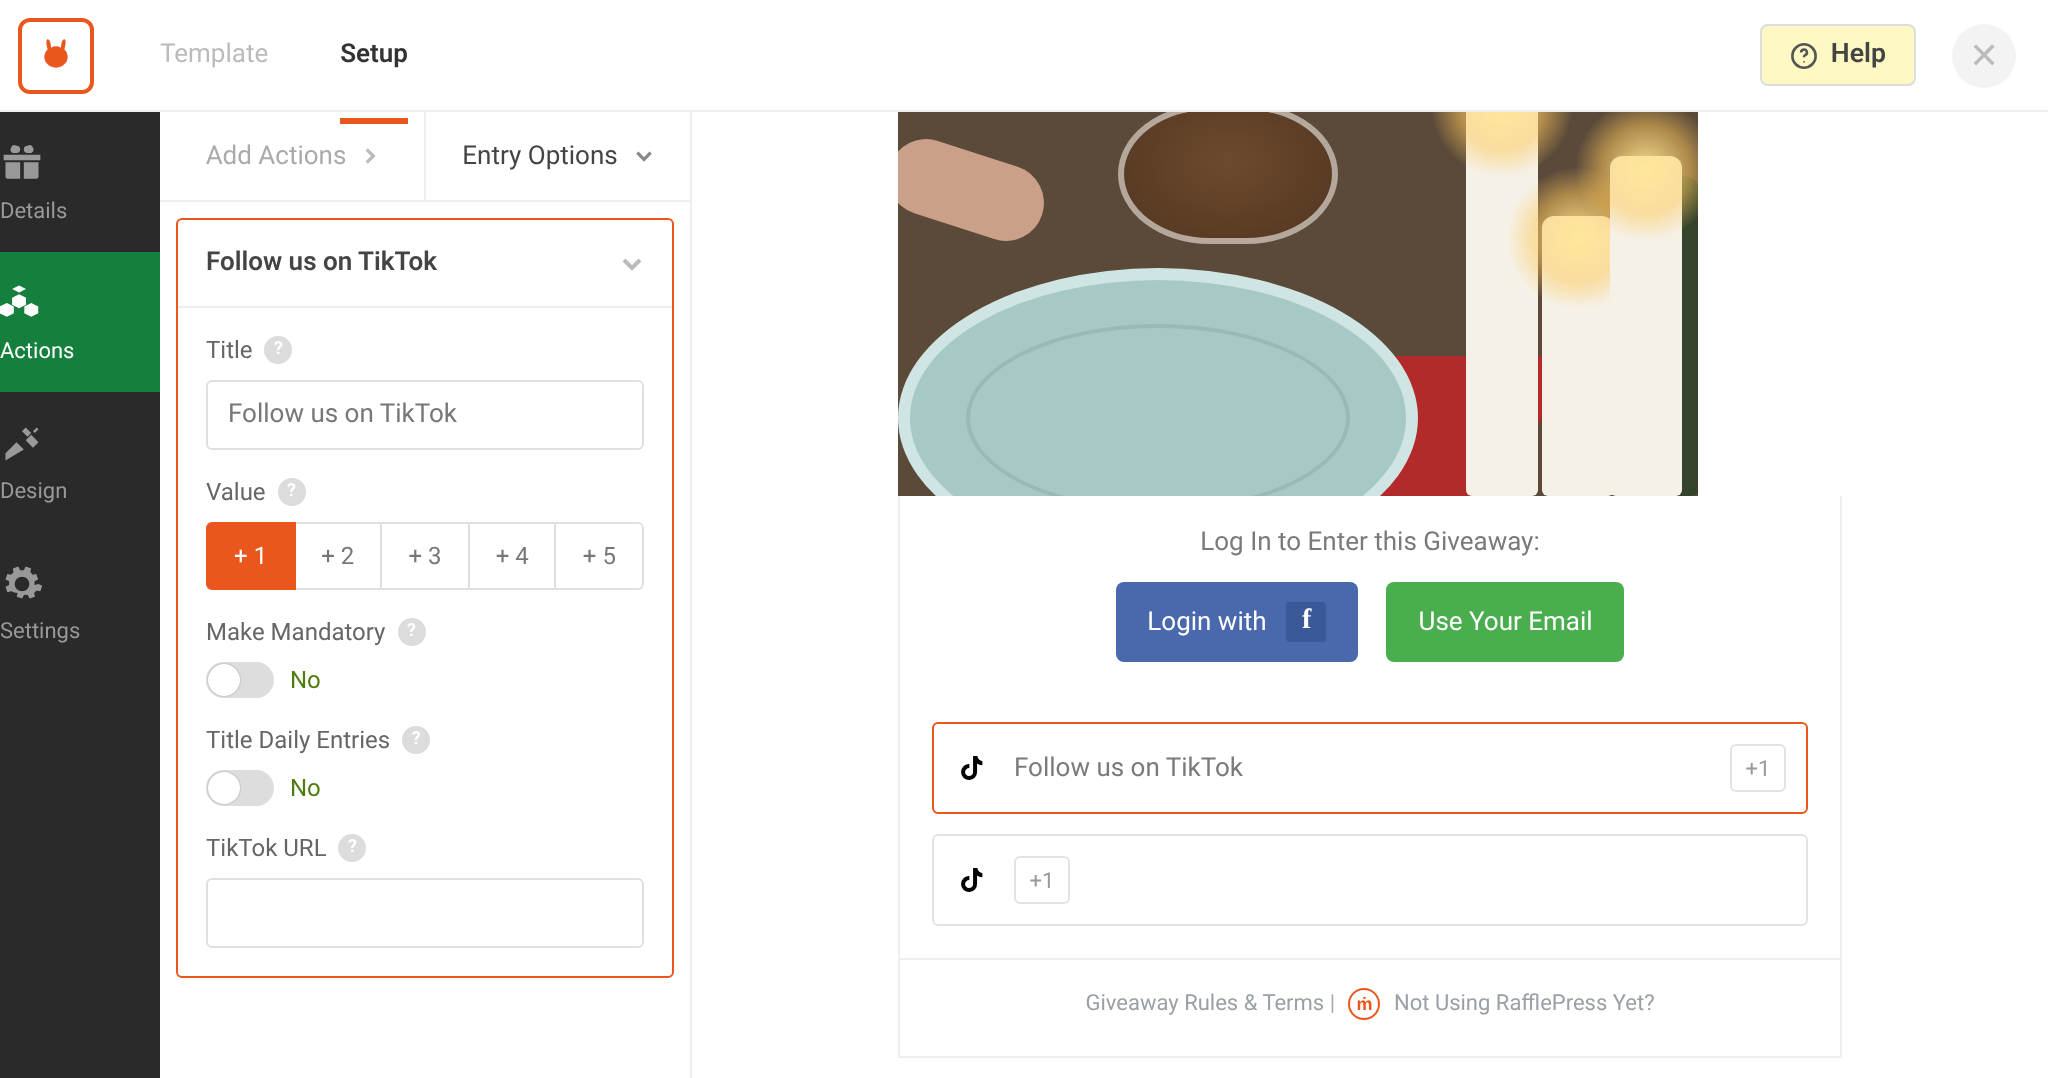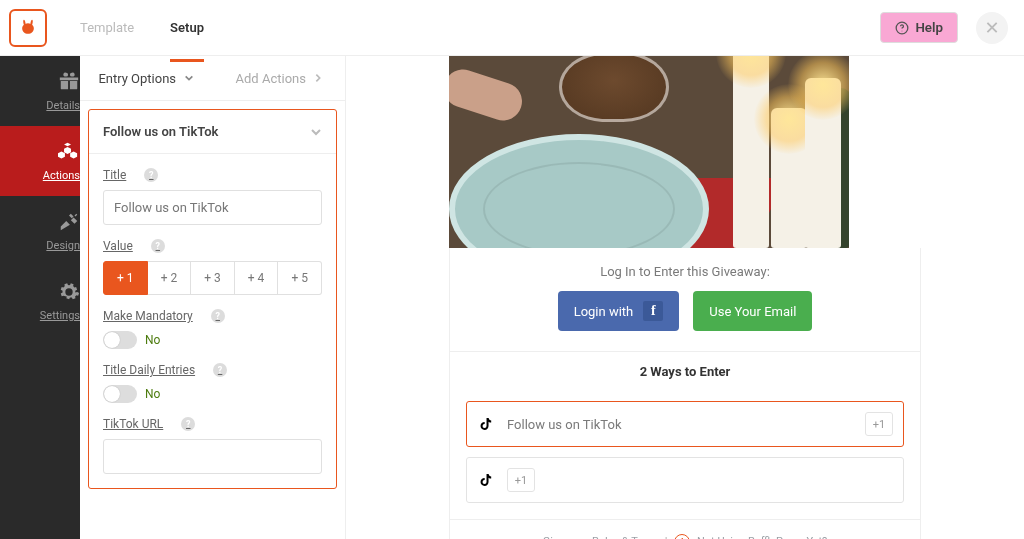--- a/index.html
+++ b/index.html
@@ -7,41 +7,41 @@
 
   
   .topbar { height:56px; border-bottom:1px solid #eee; display:flex; align-items:center; padding:0 16px 0 0; }
   .logo { width:56px; height:56px; display:flex; align-items:center; justify-content:center; }
   .logo-inner { width:38px; height:38px; border:2px solid #e9561e; border-radius:6px; display:flex; align-items:center; justify-content:center; }
   .tabs { display:flex; height:56px; margin-left:24px; gap:36px; align-items:center; }
   .tab { height:69px; display:flex; align-items:center; color:#bbb; font-size:13px; cursor:pointer; }
   .tab.active { color:#333; font-weight:600; position:relative; }
   .tab.active::after { content:""; position:absolute; left:0; right:0; bottom:0; height:3px; background:#e9561e; }
   .top-right { margin-left:auto; display:flex; align-items:center; gap:10px; }
-  .btn-help { background:#f9a8d4; border:1px solid #ddd; border-radius:4px; padding:7px 14px; display:flex; align-items:center; gap:6px; font-weight:600; color:#444; cursor:pointer; }
+  .btn-help { background:#fef9c3; border:1px solid #ddd; border-radius:4px; padding:7px 14px; display:flex; align-items:center; gap:6px; font-weight:600; color:#444; cursor:pointer; }
   .btn-save { background:#e9561e; color:#fff; border:none; border-radius:4px; padding:8px 18px; display:flex; align-items:center; gap:6px; font-weight:600; font-size:13px; cursor:pointer; }
   .btn-close { width:32px; height:32px; border-radius:50%; background:#f3f3f3; color:#bbb; font-size:18px; display:flex; align-items:center; justify-content:center; cursor:pointer; margin-left:8px;}
 
   
   .body-row { display:flex; height:calc(539px - 56px); }
   .sidebar { width:80px; background:#2a2a2a; display:flex; flex-direction:column; }
-  .side-item { flex:0 0 auto; height:70px; color:#999; display:flex; flex-direction:column; align-items:flex-end; justify-content:center; gap:6px; font-size:11px; cursor:pointer;text-decoration:underline; }
-  .side-item.active { background:#b91c1c; color:#fff; }
+  .side-item { flex:0 0 auto; height:70px; color:#999; display:flex; flex-direction:column; align-items:flex-start; justify-content:center; gap:6px; font-size:11px; cursor:pointer; }
+  .side-item.active { background:#15803d; color:#fff; }
   .side-item svg { width:22px; height:22px; }
 
   
   .editor { width:266px; border-right:1px solid #eee; display:flex; flex-direction:column; overflow:auto;}
   .editor-tabs { display:flex; border-bottom:1px solid #eee; }
   .ed-tab { flex:1; height:44px; display:flex; align-items:center; justify-content:center; gap:8px; color:#aaa; cursor:pointer; font-size:13px;}
   .ed-tab.active { color:#444; background:#fff; border-left:1px solid #eee; }
   .ed-tab:first-child.active { border-left:none;}
   .ed-card { margin:8px; border:1px solid #e9561e; border-radius:3px; }
   .ed-card-head { padding:14px 14px; border-bottom:1px solid #eee; display:flex; align-items:center; justify-content:space-between; font-weight:600; color:#444;}
   .ed-card-body { padding:14px; }
-  .form-label { font-size:12px; color:#666; margin-bottom:8px; display:flex; align-items:center; gap:18px; margin-top:14px;text-decoration:underline; }
+  .form-label { font-size:12px; color:#666; margin-bottom:8px; display:flex; align-items:center; gap:6px; margin-top:14px; }
   .form-label:first-child { margin-top:0; }
   .q-icon { width:14px; height:14px; border-radius:50%; background:#dcdcdc; color:#fff; font-size:9px; display:inline-flex; align-items:center; justify-content:center; font-weight:700;}
   .text-input { width:100%; border:1px solid #e0e0e0; border-radius:3px; padding:9px 10px; font-size:13px; color:#777; }
   .value-row { display:flex; gap:0; }
   .value-btn { flex:1; border:1px solid #e0e0e0; border-left:none; background:#fff; color:#777; padding:9px 0; font-size:12px; cursor:pointer;}
   .value-btn:first-child { border-left:1px solid #e0e0e0; border-top-left-radius:3px; border-bottom-left-radius:3px;}
   .value-btn:last-child { border-top-right-radius:3px; border-bottom-right-radius:3px;}
   .value-btn.active { background:#e9561e; color:#fff; border-color:#e9561e;}
   .toggle-row { display:flex; align-items:center; gap:8px; margin-top:6px; }
   .toggle { width:34px; height:18px; border-radius:10px; background:#ddd; position:relative; cursor:pointer; }
@@ -135,30 +135,30 @@
     <div class="side-item">
       <svg viewBox="0 0 24 24" fill="currentColor">
           <path d="M12 8a4 4 0 1 0 0 8 4 4 0 0 0 0-8zm9 4l2 1-1 3-2-.5a8 8 0 0 1-1.4 1.4l.5 2-3 1-1-2a8 8 0 0 1-2 0l-1 2-3-1 .5-2A8 8 0 0 1 6.2 16L4 16.5l-1-3 2-1a8 8 0 0 1 0-2l-2-1 1-3L6 7a8 8 0 0 1 1.4-1.4L7 3.5l3-1 1 2a8 8 0 0 1 2 0l1-2 3 1-.5 2A8 8 0 0 1 17.8 7l2-.5 1 3-2 1a8 8 0 0 1 0 2z"></path>
         </svg>
       <span>Settings</span>
     </div>
   </div>
 
   <div class="editor">
     <div class="editor-tabs">
+      <div class="ed-tab">
+        <span>Add Actions</span>
+        <svg width="8" height="10" viewBox="0 0 8 12" fill="none" stroke="#bbb" stroke-width="2">
+            <path d="M2 2l4 4-4 4"></path>
+          </svg>
+      </div>
       <div class="ed-tab active">
         <span>Entry Options</span>
         <svg width="10" height="8" viewBox="0 0 12 8" fill="none" stroke="#888" stroke-width="2">
             <path d="M2 2l4 4 4-4"></path>
-          </svg>
-      </div>
-      <div class="ed-tab">
-        <span>Add Actions</span>
-        <svg width="8" height="10" viewBox="0 0 8 12" fill="none" stroke="#bbb" stroke-width="2">
-            <path d="M2 2l4 4-4 4"></path>
           </svg>
       </div>
     </div>
 
     <div class="ed-card">
       <div class="ed-card-head">
         <span>Follow us on TikTok</span>
         <svg width="12" height="8" viewBox="0 0 12 8" fill="none" stroke="#bbb" stroke-width="2">
             <path d="M2 2l4 4 4-4"></path>
           </svg>
@@ -231,21 +231,20 @@
       </div>
       <div class="card">
         <div class="login-head">Log In to Enter this Giveaway:</div>
         <div class="login-row">
           <button class="btn-fb">
             <span>Login with</span>
             <span class="f">f</span>
           </button>
           <button class="btn-email">Use Your Email</button>
         </div>
-        <div class="ways-head">2 Ways to Enter</div>
 
         <div class="entry active">
           <span class="tk">
             <svg viewBox="0 0 24 24" width="16" height="16">
                 <path fill="#000" d="M16 3c.3 2 1.8 3.6 3.8 3.9v3c-1.5 0-2.9-.5-4-1.3v6.1A6 6 0 1 1 10 9v3.1a3 3 0 1 0 2.8 3V3H16z"></path>
               </svg>
           </span>
           <span class="text">Follow us on TikTok</span>
           <span class="plus">+1</span>
         </div>

